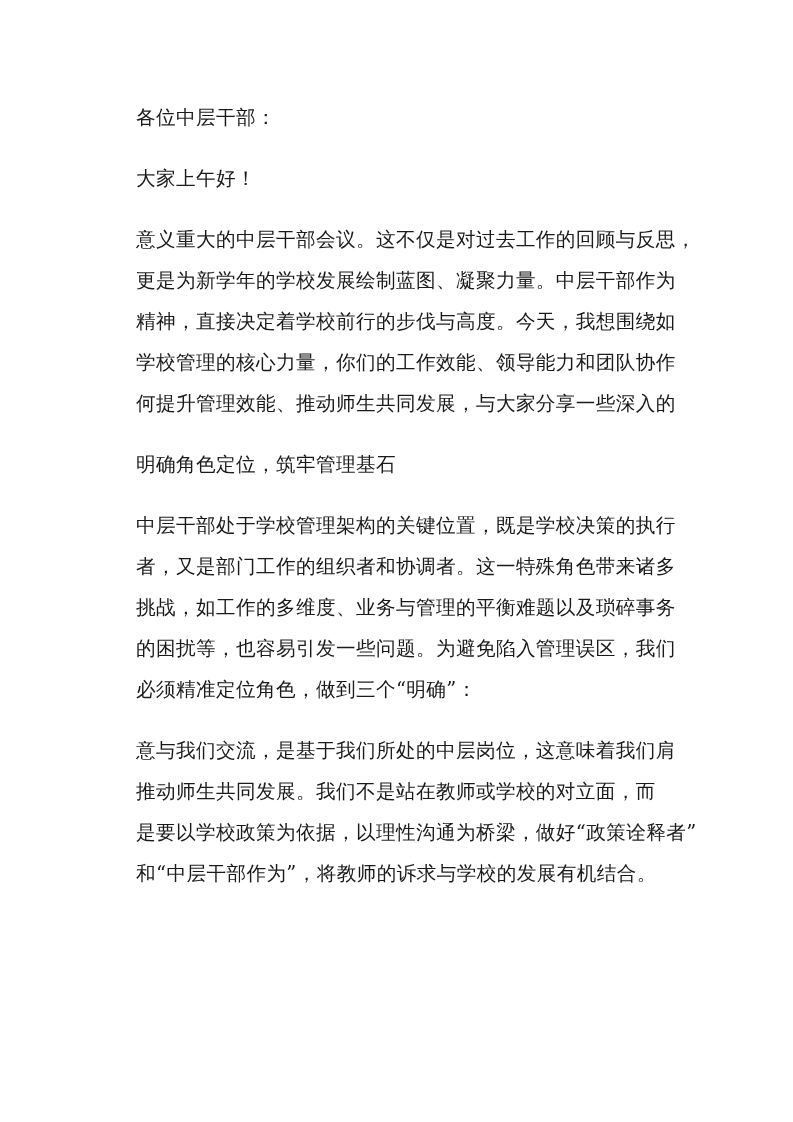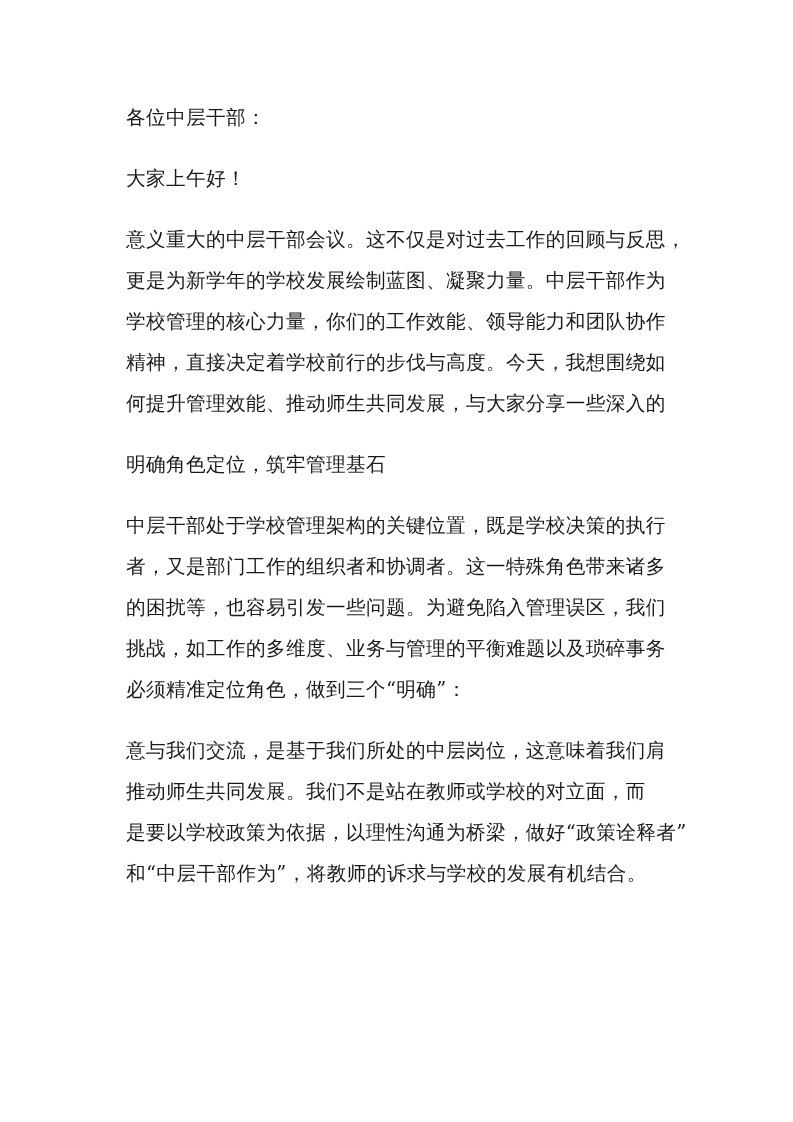--- a/index.html
+++ b/index.html
@@ -10,21 +10,21 @@
     body {
       width: 793px;
       height: 1122px;
       position: relative;
       overflow: hidden;
       font-family: "DejaVu Serif", "Liberation Serif", serif;
       color: #1a1a1a;
     }
     .page {
       position: absolute;
-      left: 126px;
+      left: 136px;
       top: 97px;
       width: 580px;
     }
     .para {
       margin: 0 0 20px 0;
     }
     .line {
       display: block;
       height: 41px;
       line-height: 41px;
@@ -42,34 +42,34 @@
     <span class="line">各位中层干部：</span>
   </p>
 
   <p class="para">
     <span class="line">大家上午好！</span>
   </p>
 
   <p class="para">
     <span class="line">意义重大的中层干部会议。这不仅是对过去工作的回顾与反思，</span>
     <span class="line">更是为新学年的学校发展绘制蓝图、凝聚力量。中层干部作为</span>
+    <span class="line">精神，直接决定着学校前行的步伐与高度。今天，我想围绕如</span>
     <span class="line">学校管理的核心力量，你们的工作效能、领导能力和团队协作</span>
-    <span class="line">精神，直接决定着学校前行的步伐与高度。今天，我想围绕如</span>
     <span class="line">何提升管理效能、推动师生共同发展，与大家分享一些深入的</span>
   </p>
 
   <p class="para">
     <span class="line">明确角色定位，筑牢管理基石</span>
   </p>
 
   <p class="para">
     <span class="line">中层干部处于学校管理架构的关键位置，既是学校决策的执行</span>
     <span class="line">者，又是部门工作的组织者和协调者。这一特殊角色带来诸多</span>
+    <span class="line">挑战，如工作的多维度、业务与管理的平衡难题以及琐碎事务</span>
     <span class="line">的困扰等，也容易引发一些问题。为避免陷入管理误区，我们</span>
-    <span class="line">挑战，如工作的多维度、业务与管理的平衡难题以及琐碎事务</span>
     <span class="line">必须精准定位角色，做到三个“明确”：</span>
   </p>
 
   <p class="para">
     <span class="line">意与我们交流，是基于我们所处的中层岗位，这意味着我们肩</span>
     <span class="line">推动师生共同发展。我们不是站在教师或学校的对立面，而</span>
     <span class="line">是要以学校政策为依据，以理性沟通为桥梁，做好“政策诠释者”</span>
     <span class="line">和“中层干部作为”，将教师的诉求与学校的发展有机结合。</span>
   </p>
 

